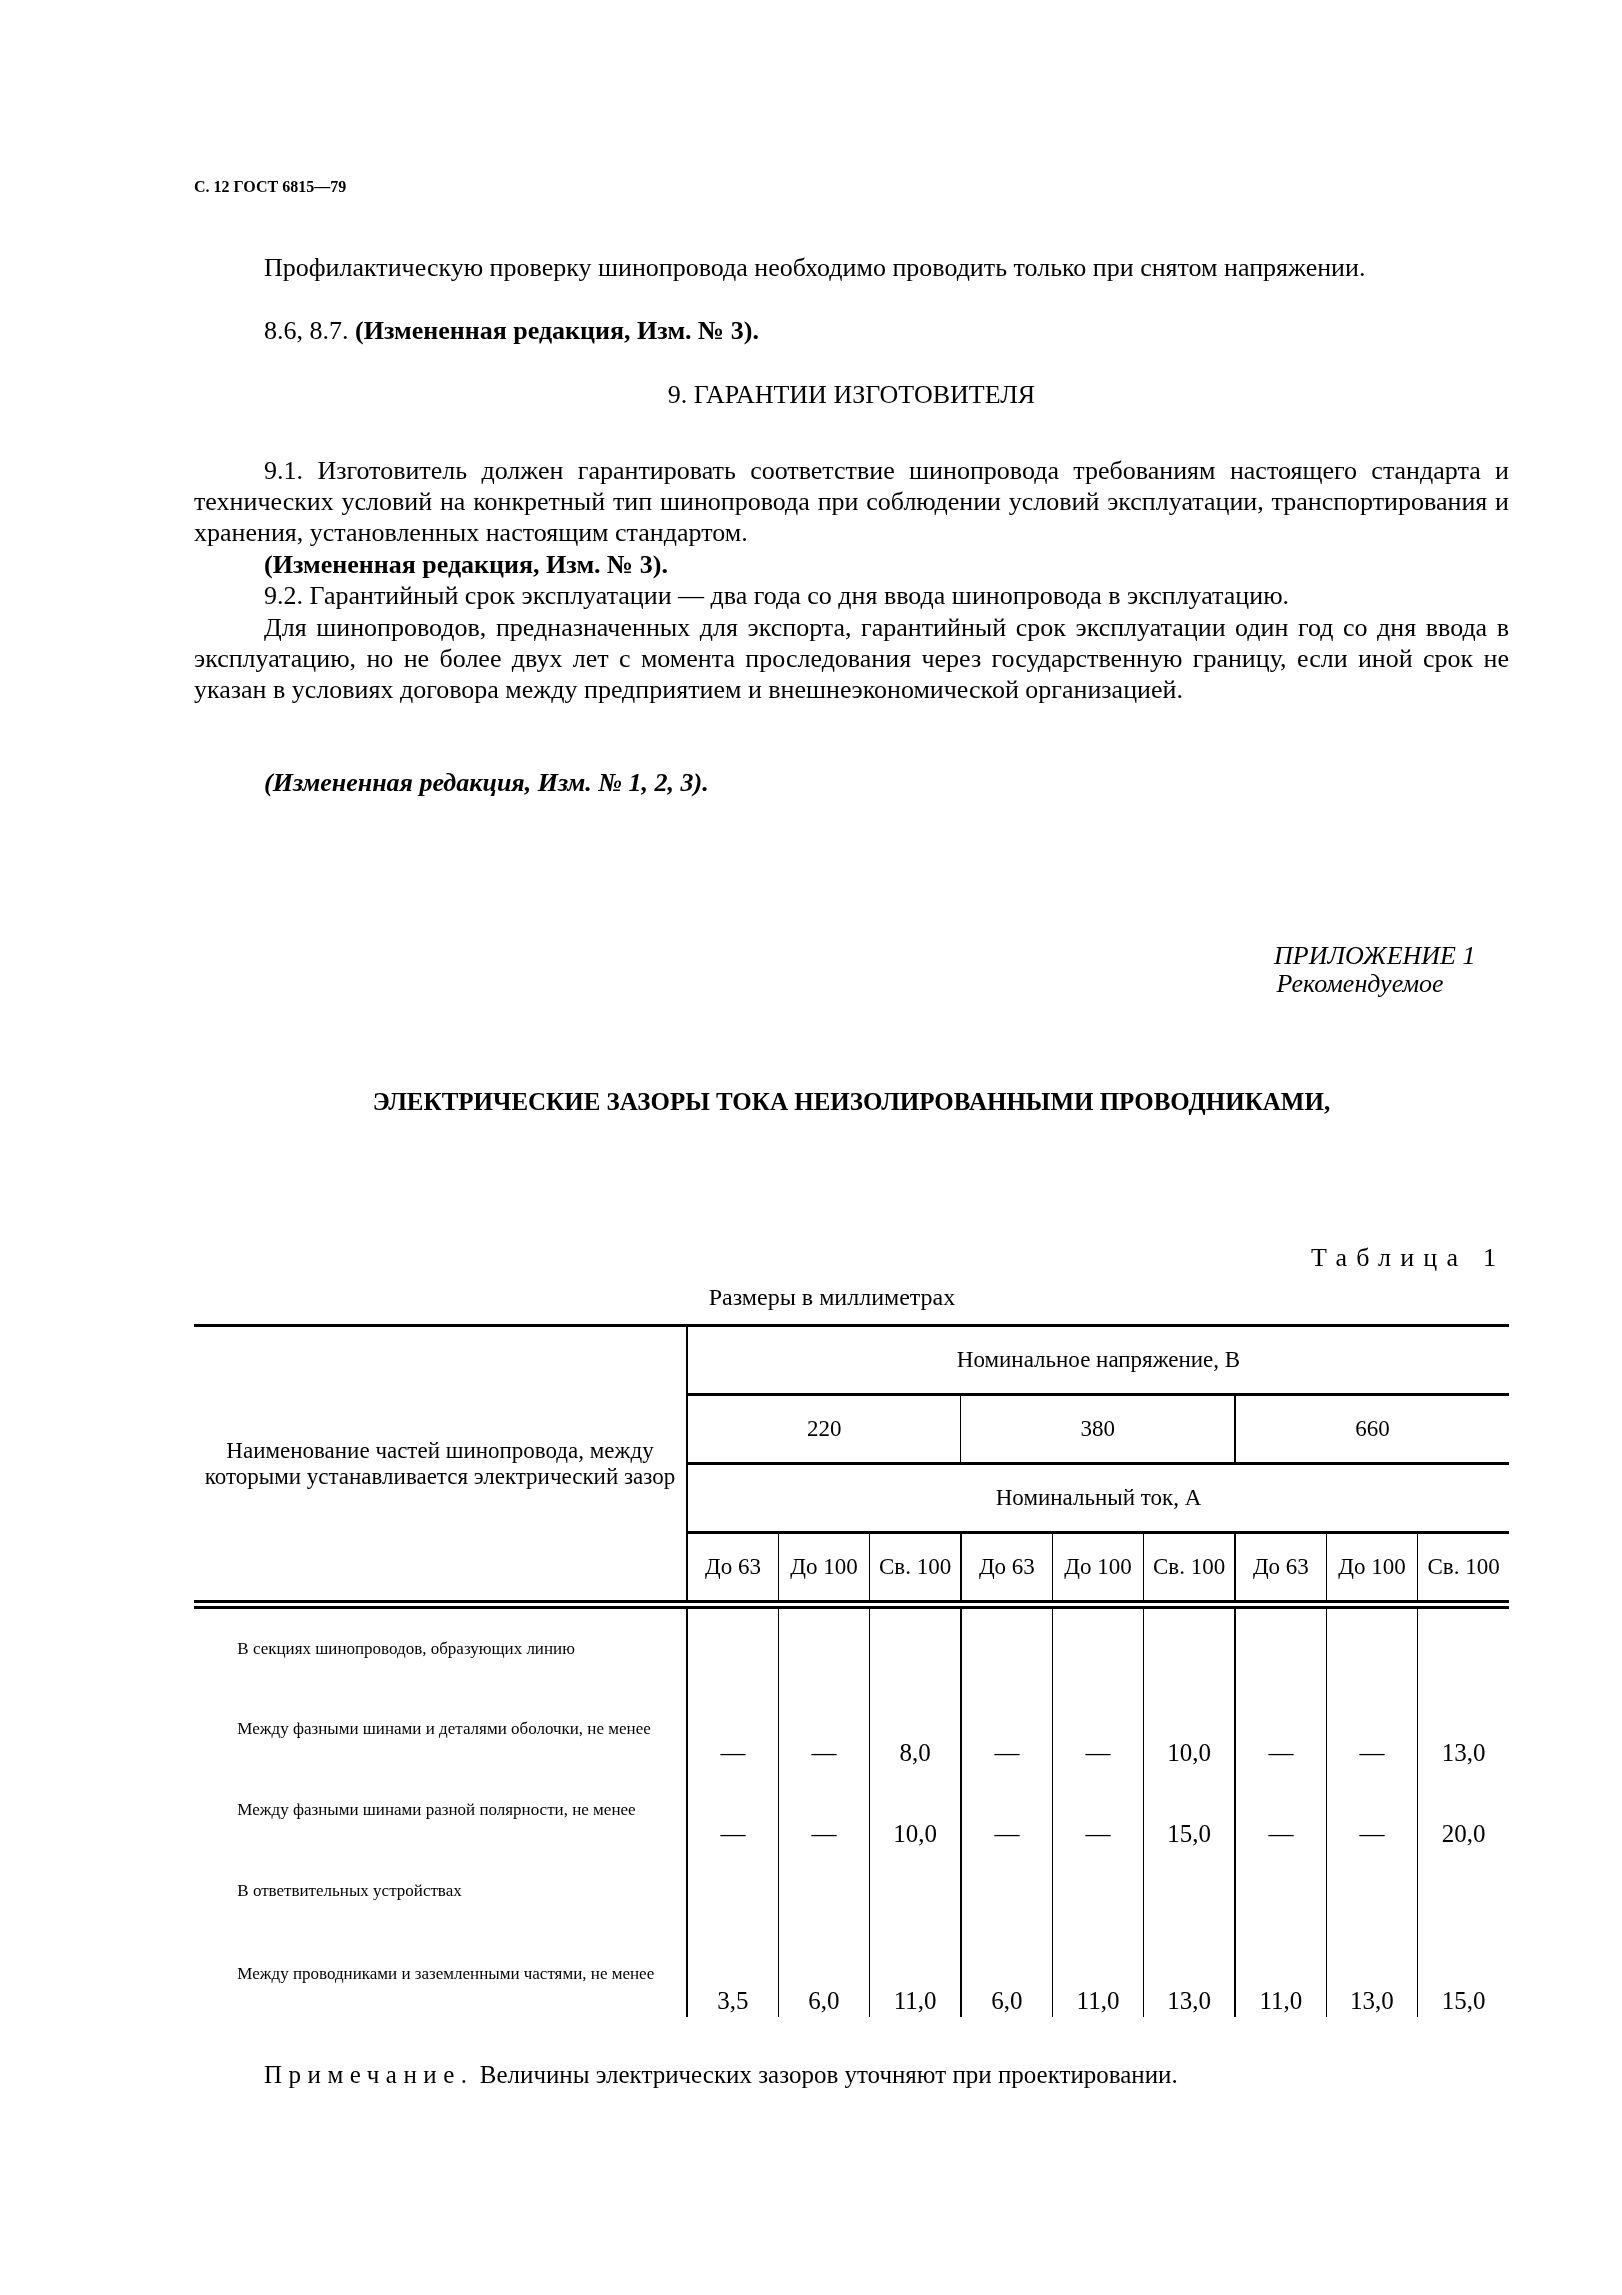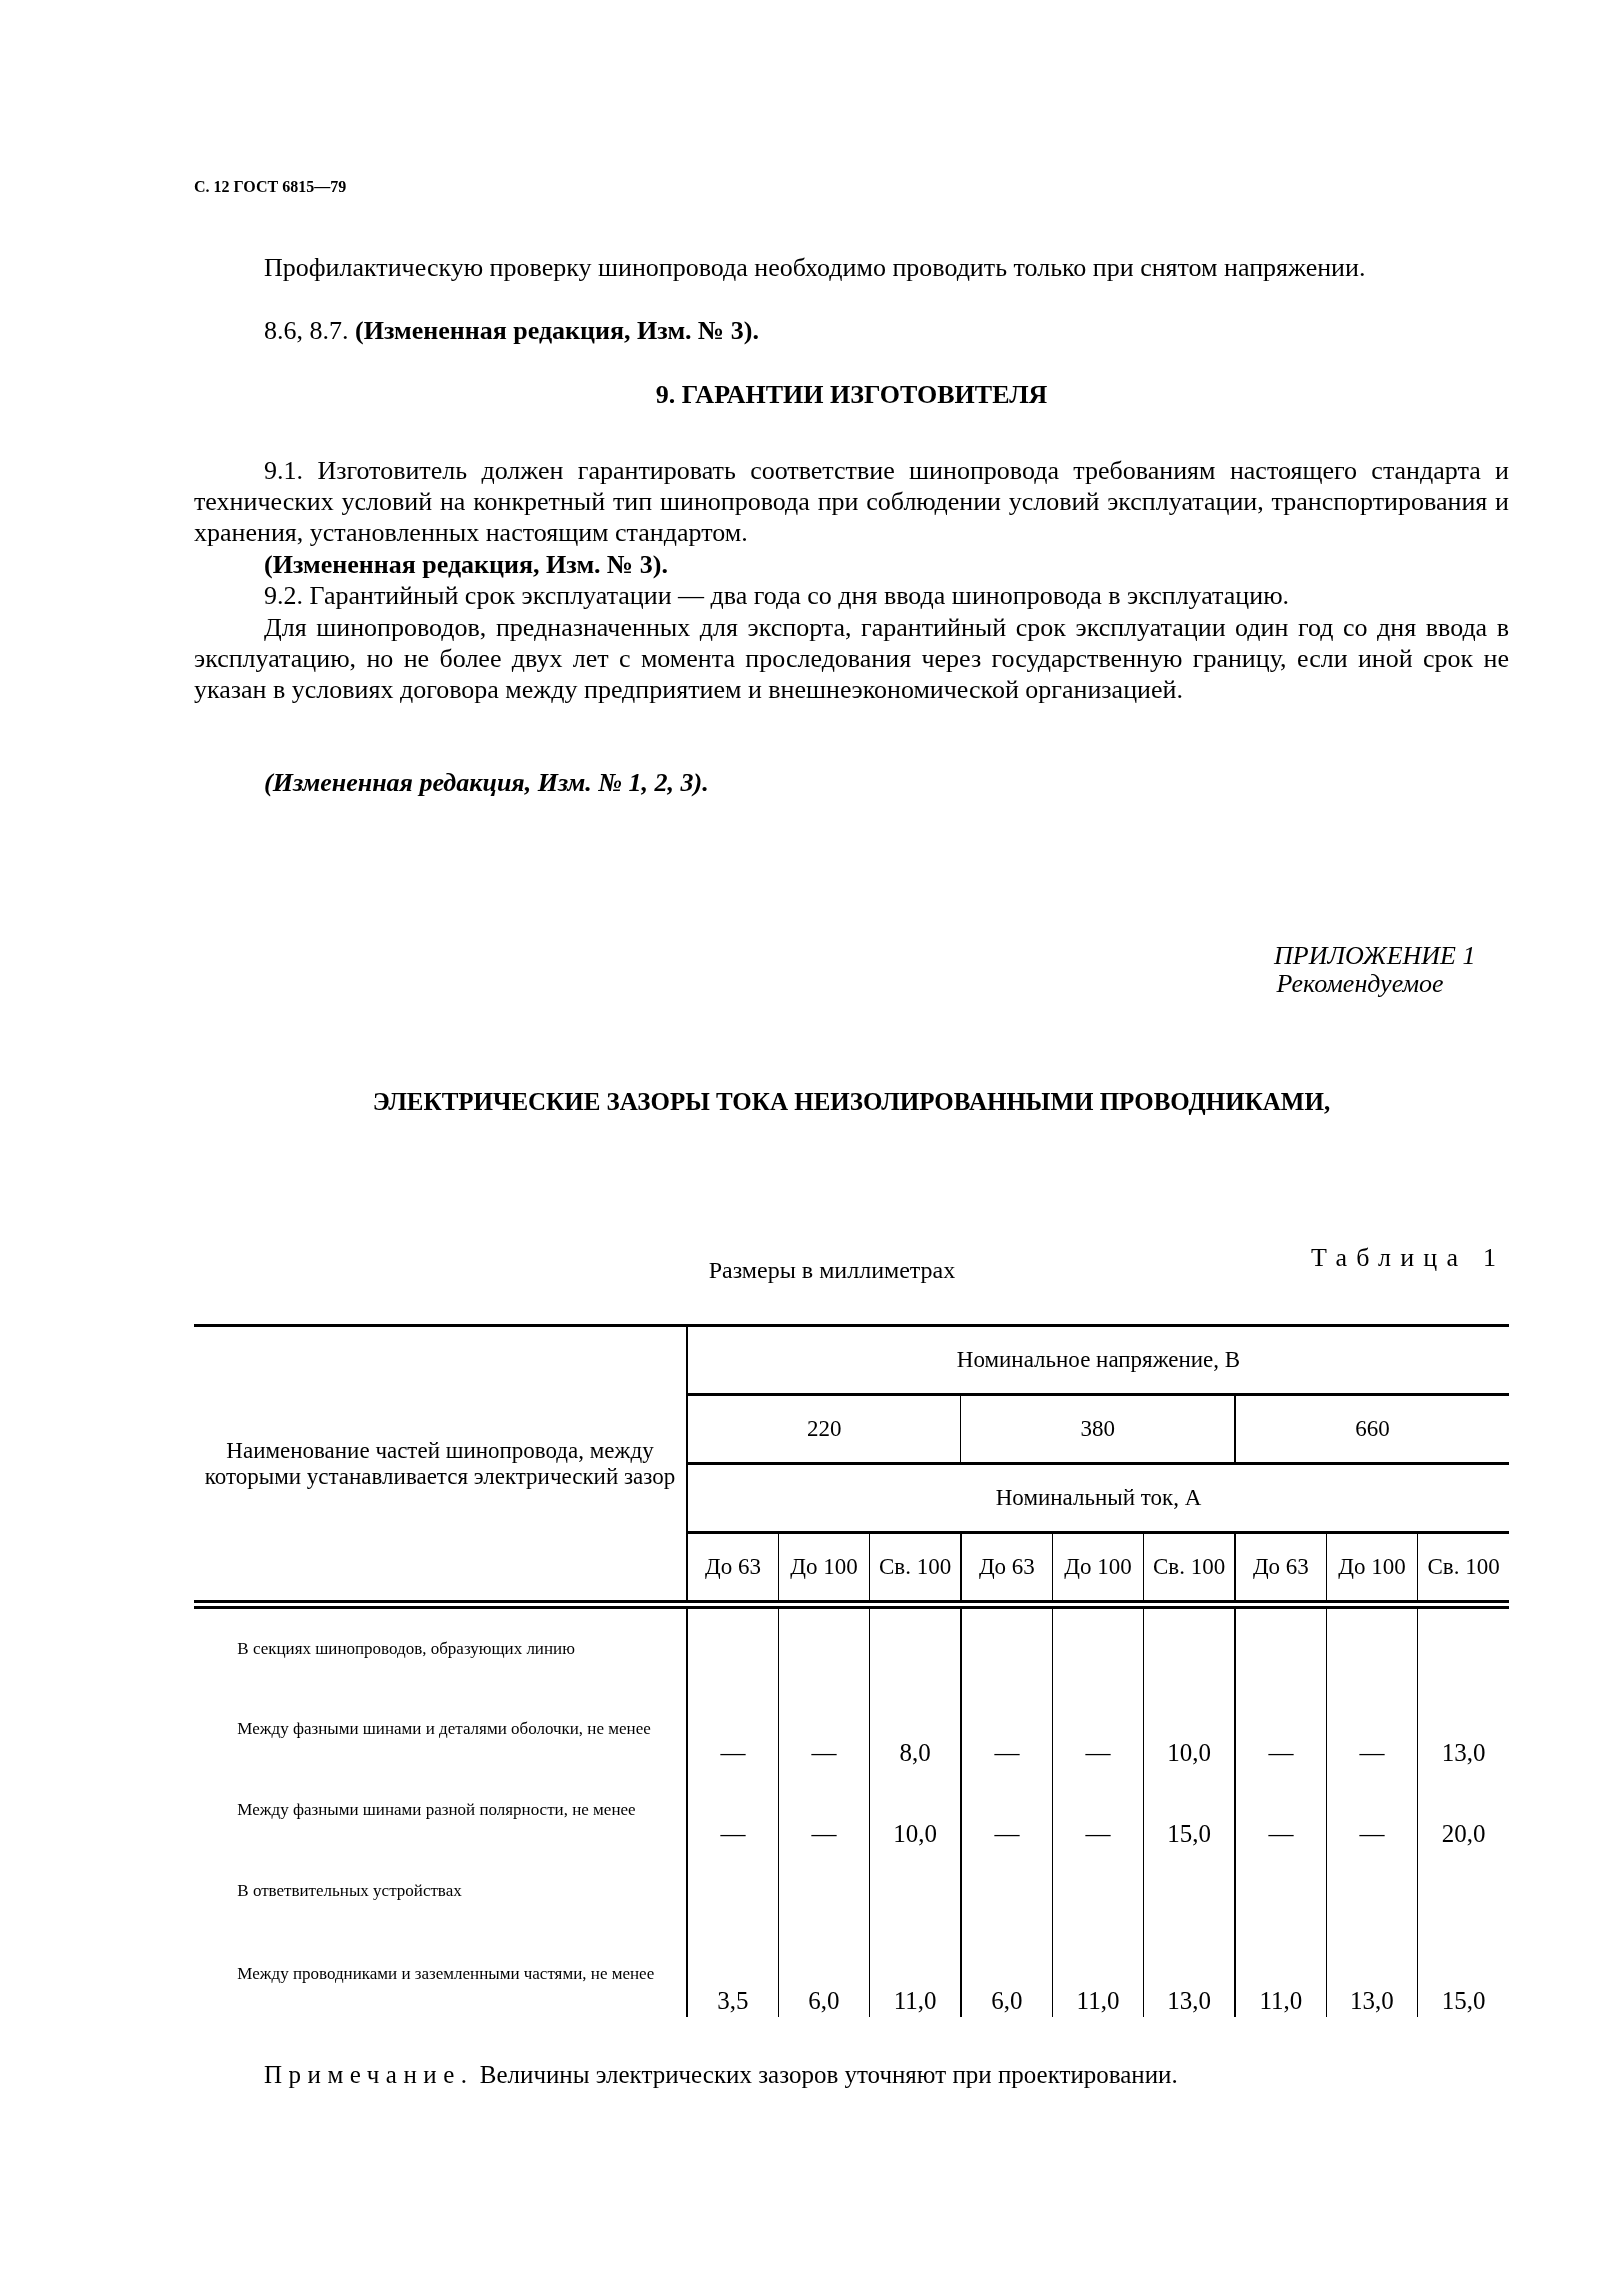--- a/index.html
+++ b/index.html
@@ -5,26 +5,26 @@
   html, body { margin: 0; padding: 0; background: #ffffff; }
   body {
     width: 1622px; height: 2295px; position: relative; overflow: hidden;
     font-family: "Liberation Serif", "DejaVu Serif", serif; color: #000;
   }
   .page { position: absolute; left: 194px; top: 0; width: 1315px; }
   .running-head { position: absolute; top: 178px; left: 0; font-weight: bold; font-size: 16px; }
   .para { position: absolute; left: 0; width: 1315px; font-size: 26px; line-height: 31px; text-align: justify; }
   .indent { text-indent: 70px; }
   .bold { font-weight: bold; }
-  .section-title { position: absolute; top: 380px; left: 0; width: 1315px; text-align: center; font-weight: bold; font-size: 26px; }
+  .section-title { position: absolute; top: 380px; left: 0; width: 1315px; text-align: center; font-weight: normal; font-size: 26px; }
   .appendix { position: absolute; left: 1080px; top: 942px; font-style: italic; font-size: 26px; line-height: 27.5px; }
   .appendix .sub { padding-left: 2.6px; }
   .table-title { position: absolute; top: 1086px; left: 0; width: 1315px; text-align: center; font-weight: bold; font-size: 25px; line-height: 31px; }
   .table-label { position: absolute; top: 1243px; right: 3.9px; font-size: 26px; letter-spacing: 9.2px; margin-left: 32px; }
-  .units { position: absolute; top: 1257px; left: 0; width: 1276px; text-align: center; font-size: 24px; }
+  .units { position: absolute; top: 1284px; left: 0; width: 1276px; text-align: center; font-size: 24px; }
   table.gap-table {
     position: absolute; top: 1324px; left: 0; width: 1315px;
     border-collapse: collapse; table-layout: fixed; font-size: 23px;
   }
   table.gap-table td, table.gap-table th { padding: 0; font-weight: normal; vertical-align: middle; }
   .hdr-top td { border-top: 3.3px solid #000; }
   .col-name { width: 493px; border-right: 2px solid #000; text-align: center; line-height: 26px; padding: 0 6.5px !important; }
   .h-volt { height: 66px; text-align: center; border-bottom: 3.3px solid #000; }
   .h-vval { height: 66px; text-align: center; border-bottom: 3.3px solid #000; }
   .h-cur { height: 66px; text-align: center; border-bottom: 3.3px solid #000; }

